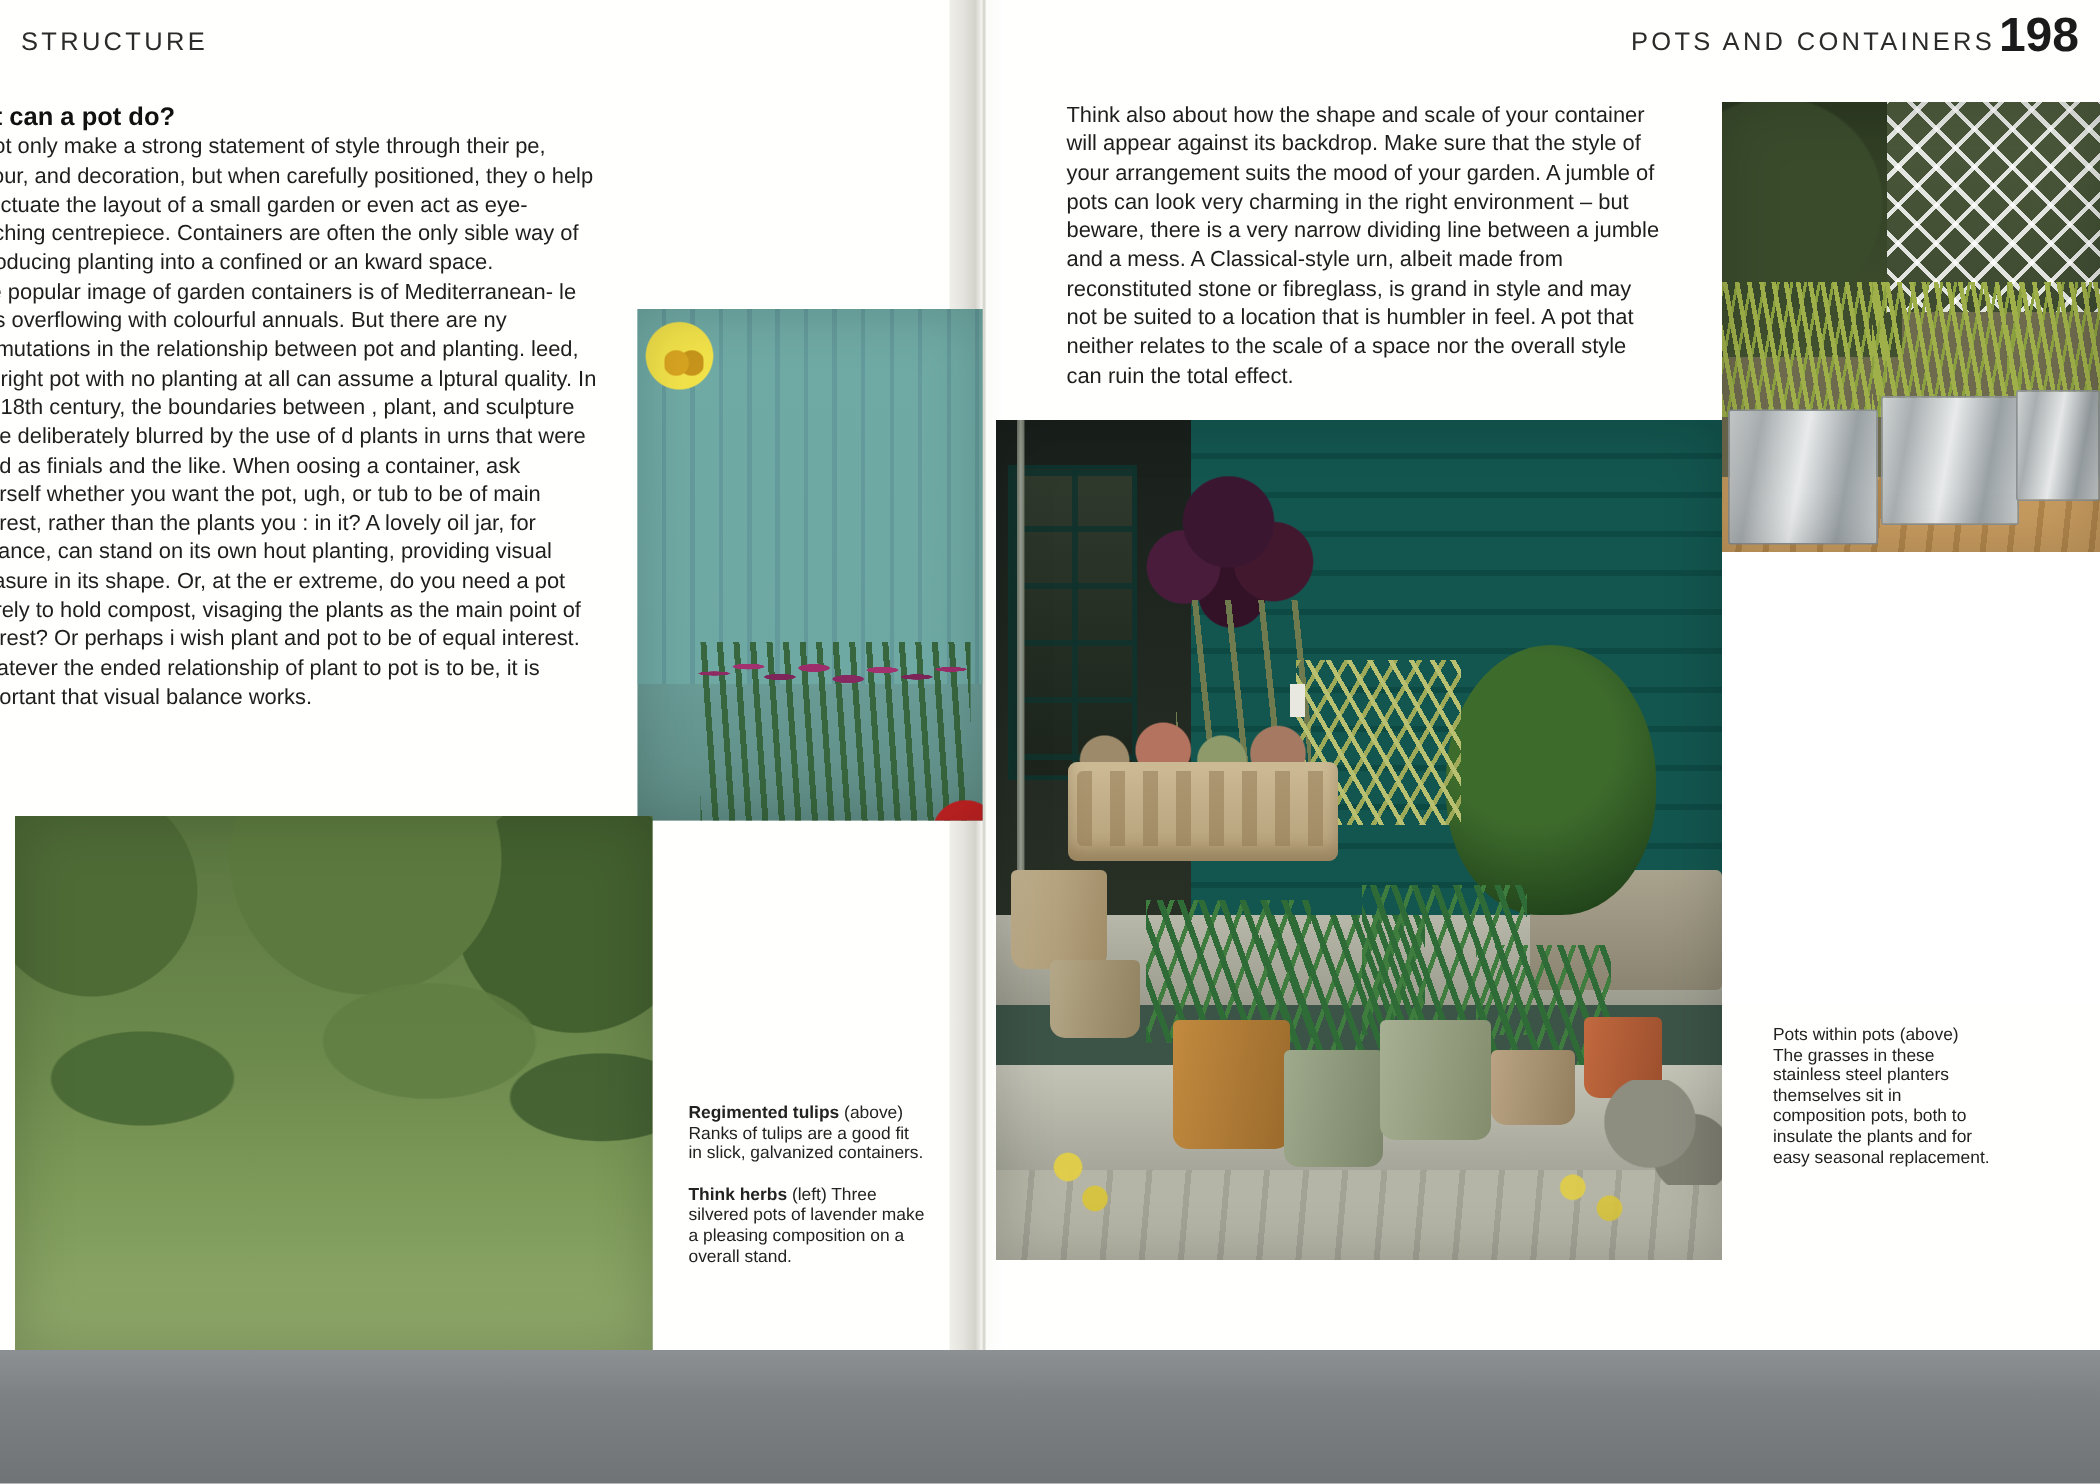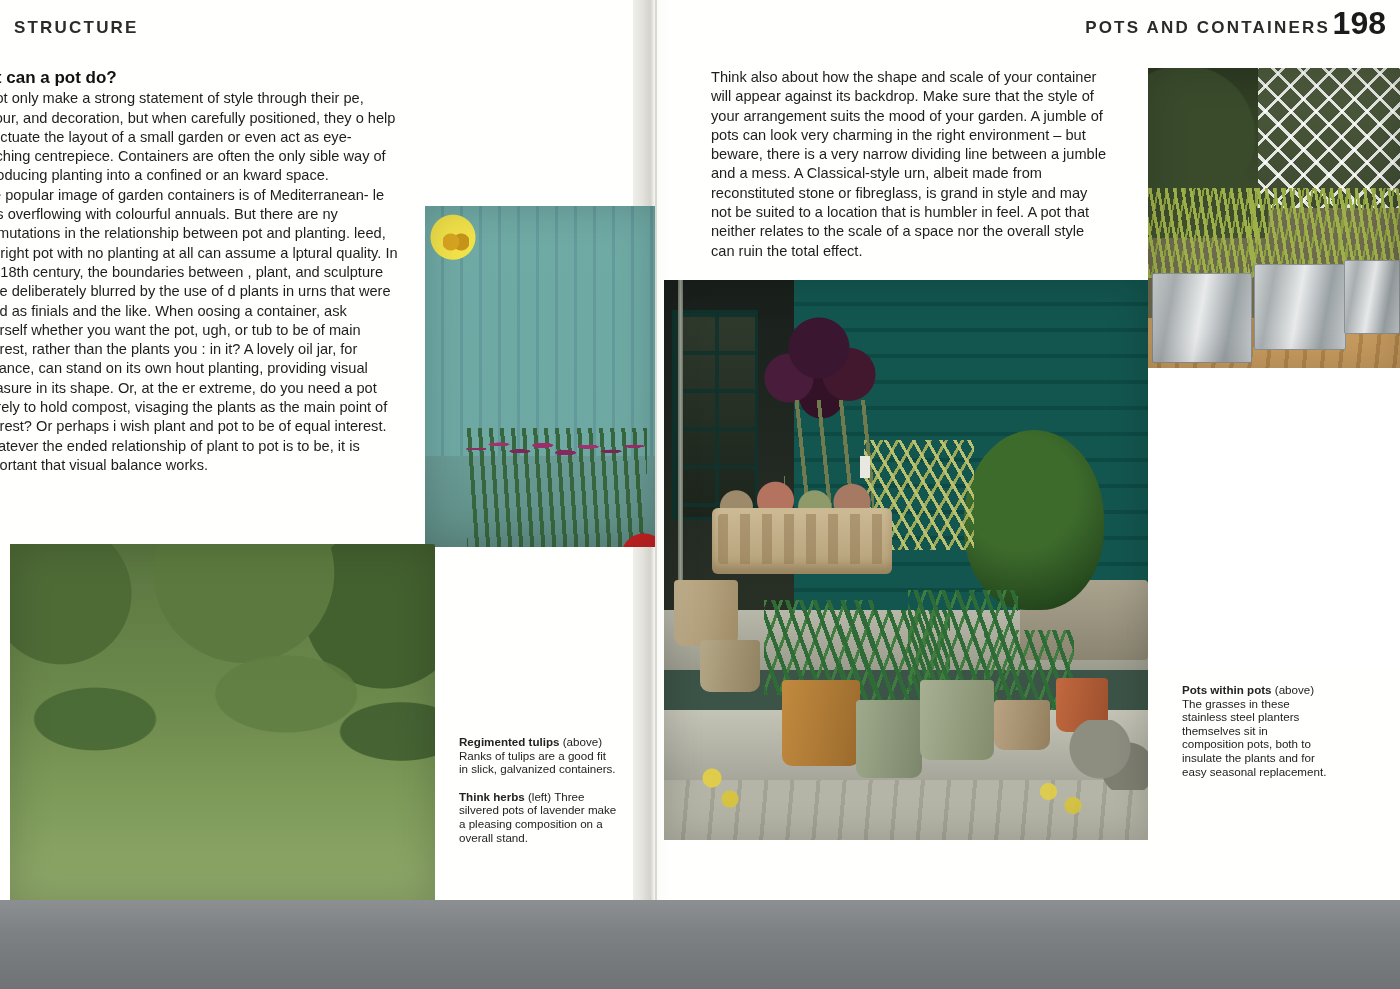--- a/index.html
+++ b/index.html
@@ -31,25 +31,25 @@
   .spine-line {
     position:absolute; left:655px; top:0; width:2px; height:900px;
     background:#d8d7d0;
   }
   .left-page { position:absolute; left:0; top:0; width:655px; height:900px; background:#fffffd; }
   .right-page { position:absolute; left:657px; top:0; width:743px; height:900px; background:#fffffe; }
 
   
   .runhead-left {
     position:absolute; left:14px; top:18px;
-    font-size:17px; letter-spacing:2.2px; color:#2b2b2b; font-weight:700;
+    font-size:17px; letter-spacing:2.2px; color:#2b2b2b; font-weight:400;
   }
   .runhead-right {
     position:absolute; right:70px; top:18px;
-    font-size:17px; letter-spacing:2.2px; color:#2b2b2b;font-weight:bold;
+    font-size:17px; letter-spacing:2.2px; color:#2b2b2b;
   }
   .folio {
     position:absolute; right:14px; top:5px;
     font-size:32px; font-weight:700; color:#1b1b1b; letter-spacing:0px;
   }
 
   
   .col {
     position:absolute;
     font-size:14.6px; line-height:19.3px; color:#1e1e1e;
@@ -410,21 +410,21 @@
     </div>
     <div class="cap-block" style="margin-top:14px">
       <span style="font-weight:700">Think herbs</span>
       <span>(left)</span>
       <span>Three silvered pots of lavender make a pleasing composition on a overall stand.</span>
     </div>
   </div>
 
   <div class="caption" style="left:1182px; top:683px; width:146px;">
     <div class="cap-block">
-      <span style="font-weight:700">Pots within pots</span>
+      <span style="font-weight:400">Pots within pots</span>
       <span>(above)</span>
       <span>The grasses in these stainless steel planters themselves sit in composition pots, both to insulate the plants and for easy seasonal replacement.</span>
     </div>
   </div>
 
   <div class="desk-edge"></div>
   <div class="desk"></div>
 
 </div>
 

